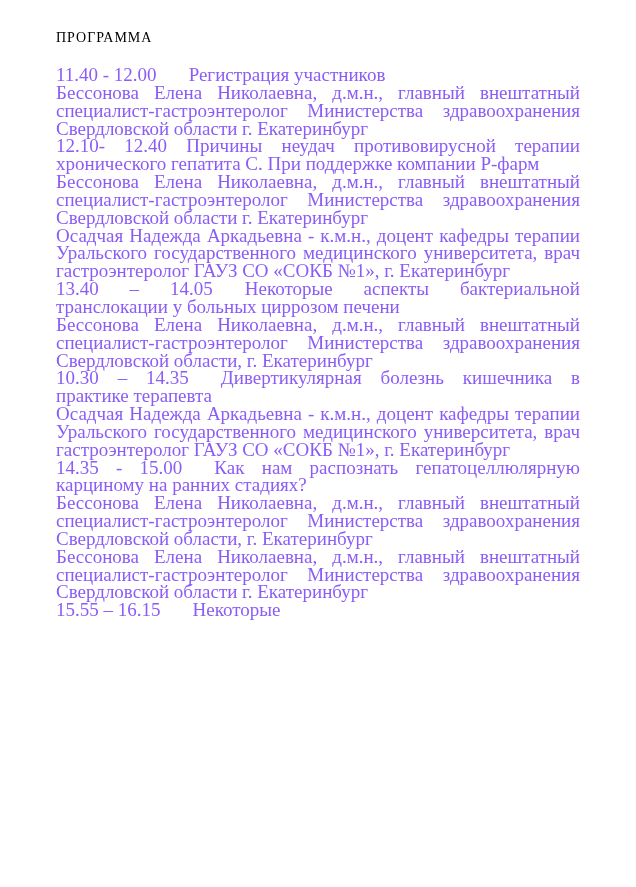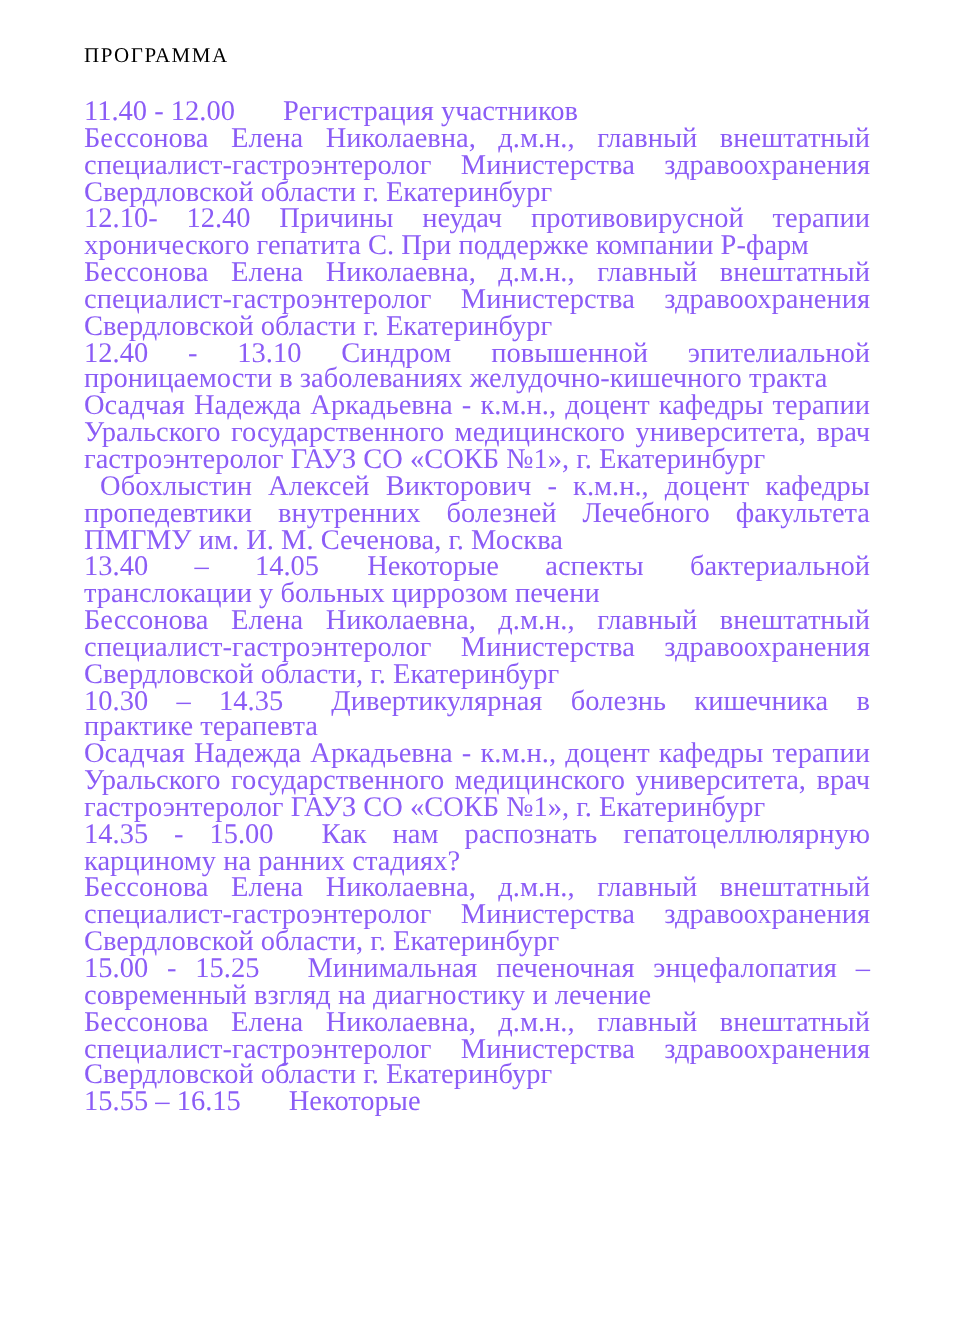--- a/index.html
+++ b/index.html
@@ -53,40 +53,37 @@
 
   <p class="entry"><span>11.40 - 12.00</span><span class="tab"></span><span>Регистрация участников</span></p>
 
 
   <p class="entry"><span>Бессонова Елена Николаевна, д.м.н., главный внештатный специалист-гастроэнтеролог Министерства здравоохранения Свердловской области г. Екатеринбург</span></p>
 
   <p class="entry"><span>12.10- 12.40 Причины неудач противовирусной терапии хронического гепатита С. При поддержке компании Р-фарм</span></p>
 
   <p class="entry"><span>Бессонова Елена Николаевна, д.м.н., главный внештатный специалист-гастроэнтеролог Министерства здравоохранения Свердловской области г. Екатеринбург</span></p>
 
-  <p class="entry"><span>12.40 - 13.10 Синдром повышенной эпителиальной проницаемости в заболеваниях желудочно-кишечного тракта</span></p>
 
   <p class="entry"><span>Осадчая Надежда Аркадьевна - к.м.н., доцент кафедры терапии Уральского государственного медицинского университета, врач гастроэнтеролог ГАУЗ СО «СОКБ №1», г. Екатеринбург</span></p>
 
 
-  <p class="entry"><span>&nbsp;Обохлыстин Алексей Викторович - к.м.н., доцент кафедры пропедевтики внутренних болезней Лечебного факультета ПМГМУ им. И. М. Сеченова, г. Москва</span></p>
 
   <p class="entry"><span>13.40 – 14.05</span><span class="tab"></span><span>Некоторые аспекты бактериальной транслокации у больных циррозом печени</span></p>
 
   <p class="entry"><span>Бессонова Елена Николаевна, д.м.н., главный внештатный специалист-гастроэнтеролог Министерства здравоохранения Свердловской области, г. Екатеринбург</span></p>
 
   <p class="entry"><span>10.30 – 14.35</span><span class="tab"></span><span>Дивертикулярная болезнь кишечника в практике терапевта</span></p>
 
   <p class="entry"><span>Осадчая Надежда Аркадьевна - к.м.н., доцент кафедры терапии Уральского государственного медицинского университета, врач гастроэнтеролог ГАУЗ СО «СОКБ №1», г. Екатеринбург</span></p>
 
   <p class="entry"><span>14.35 - 15.00</span><span class="tab"></span><span>Как нам распознать гепатоцеллюлярную карциному на ранних стадиях?</span></p>
 
   <p class="entry"><span>Бессонова Елена Николаевна, д.м.н., главный внештатный специалист-гастроэнтеролог Министерства здравоохранения Свердловской области, г. Екатеринбург</span></p>
 
-  <p class="entry"><span>15.00 - 15.25</span><span class="tab"></span><span>Минимальная печеночная энцефалопатия – современный взгляд на диагностику и лечение</span></p>
 
 
 
   <p class="entry"><span>Бессонова Елена Николаевна, д.м.н., главный внештатный специалист-гастроэнтеролог Министерства здравоохранения Свердловской области г. Екатеринбург</span></p>
 
   <p class="entry"><span>15.55 – 16.15</span><span class="tab"></span><span>Некоторые</span></p>
 
 </div>
 
 </body></html>

